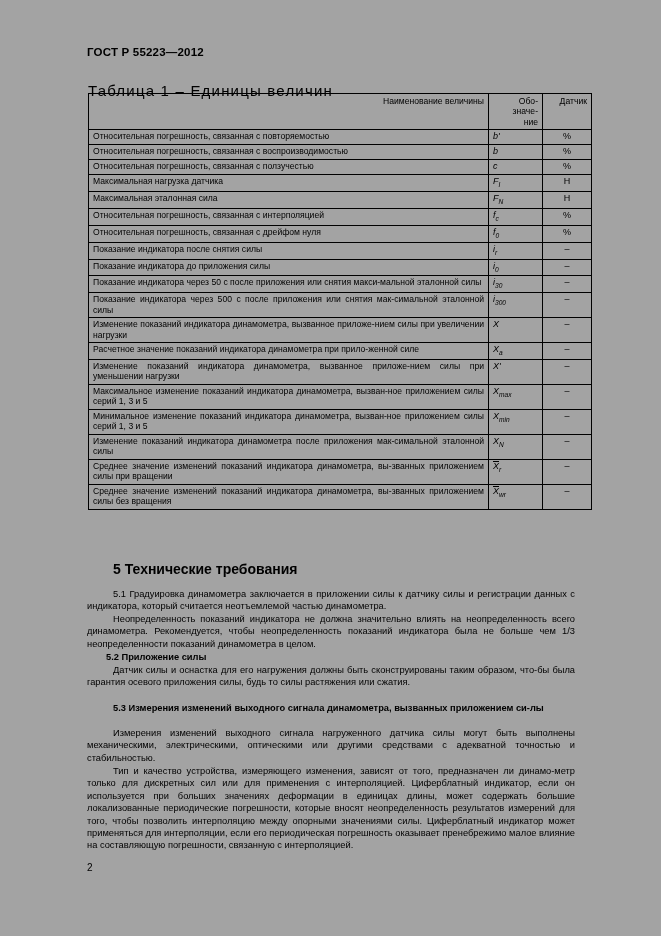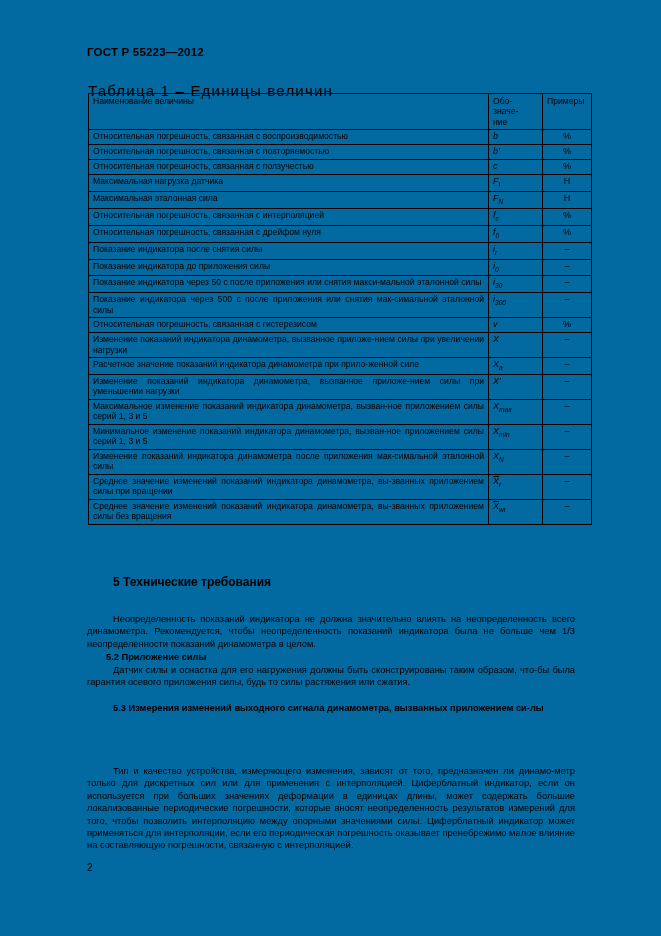--- a/index.html
+++ b/index.html
@@ -13,21 +13,21 @@
     font-family: "Liberation Sans", sans-serif;
     color: #000000;
     position: relative;
     overflow: hidden;
   }
   .page {
     position: absolute;
     left: 0; top: 0;
     width: 661px;
     height: 936px;
-    background: #0369a1;
+    background: #a3a3a3;
   }
   .doc-header {
     position: absolute;
     left: 87px;
     top: 46px;
     font-size: 11.5px;
     font-weight: bold;
     letter-spacing: 0.2px;
   }
   .table-caption {
@@ -47,21 +47,21 @@
     font-size: 8.6px;
   }
   table.units td, table.units th {
     border: 1px solid #000;
     padding: 1px 4px 2px 4px;
     vertical-align: top;
     line-height: 1.22;
     font-weight: normal;
   }
   table.units th {
-    text-align: left;
+    text-align: right;
     vertical-align: top;
     padding-top: 2px;
   }
   col.c-name { width: 400px; }
   col.c-sym  { width: 54px; }
   col.c-unit { width: 49px; }
   td.name {
     text-align: justify;
     text-align-last: left;
     hyphens: manual;
@@ -85,23 +85,22 @@
   }
   .ovl {
     display: inline-block;
     border-top: 1px solid #000;
     padding-top: 0px;
     line-height: 1.1;
   }
   .sec-heading {
     position: absolute;
     left: 113px;
-    font-size: 12px;
+    font-size: 14px;
     font-weight: bold;
-    margin-top: 14px;
   }
   .para {
     position: absolute;
     left: 87px;
     width: 488px;
     font-size: 9.3px;
     line-height: 12.4px;
     text-align: justify;
     text-align-last: left;
   }
@@ -132,32 +131,32 @@
         <col class="c-unit">
     </colgroup>
     <thead>
       <tr>
         <th rowspan="1">Наименование величины</th>
         <th>
           <span>Обо-</span><br>
           <span>значе-</span><br>
           <span>ние</span>
         </th>
-        <th>Примеры</th>
+        <th>Датчик</th>
       </tr>
     </thead>
     <tbody id="units-body">
         <tr>
+          <td class="name">Относительная погрешность, связанная с повторяемостью</td>
+          <td class="sym"><span>b</span><span>'</span></td>
+          <td class="unit">%</td>
+        </tr>
+        <tr>
           <td class="name">Относительная погрешность, связанная с воспроизводимостью</td>
           <td class="sym"><span>b</span></td>
-          <td class="unit">%</td>
-        </tr>
-        <tr>
-          <td class="name">Относительная погрешность, связанная с повторяемостью</td>
-          <td class="sym"><span>b</span><span>'</span></td>
           <td class="unit">%</td>
         </tr>
         <tr>
           <td class="name">Относительная погрешность, связанная с ползучестью</td>
           <td class="sym"><span>c</span></td>
           <td class="unit">%</td>
         </tr>
         <tr>
           <td class="name">Максимальная нагрузка датчика</td>
           <td class="sym"><span>F</span><span class="sub">I</span></td>
@@ -192,25 +191,20 @@
           <td class="name">Показание индикатора через 50 с после приложения или снятия макси-мальной эталонной силы</td>
           <td class="sym"><span>i</span><span class="sub">30</span></td>
           <td class="unit">–</td>
         </tr>
         <tr>
           <td class="name">Показание индикатора через 500 с после приложения или снятия мак-симальной эталонной силы</td>
           <td class="sym"><span>i</span><span class="sub">300</span></td>
           <td class="unit">–</td>
         </tr>
         <tr>
-          <td class="name">Относительная погрешность, связанная с гистерезисом</td>
-          <td class="sym"><span>v</span></td>
-          <td class="unit">%</td>
-        </tr>
-        <tr>
           <td class="name">Изменение показаний индикатора динамометра, вызванное приложе-нием силы при увеличении нагрузки</td>
           <td class="sym"><span>X</span></td>
           <td class="unit">–</td>
         </tr>
         <tr>
           <td class="name">Расчетное значение показаний индикатора динамометра при прило-женной силе</td>
           <td class="sym"><span>X</span><span class="sub">a</span></td>
           <td class="unit">–</td>
         </tr>
         <tr>
@@ -241,28 +235,30 @@
         <tr>
           <td class="name">Среднее значение изменений показаний индикатора динамометра, вы-званных приложением силы без вращения</td>
           <td class="sym"><span class="ovl">X</span><span class="sub">wr</span></td>
           <td class="unit">–</td>
         </tr>
       </tbody>
   </table>
 
   <div class="sec-heading" style="top:561px;">5 Технические требования</div>
 
+  <div class="para" style="top:588px;"><span class="ind"></span><span>5.1 Градуировка динамометра заключается в приложении силы к датчику силы и регистрации данных с индикатора, который считается неотъемлемой частью динамометра.</span></div>
 
   <div class="para" style="top:613px;"><span class="ind"></span><span>Неопределенность показаний индикатора не должна значительно влиять на неопределенность всего динамометра. Рекомендуется, чтобы неопределенность показаний индикатора была не больше чем 1/3 неопределенности показаний динамометра в целом.</span></div>
 
   <div class="para inline-head" style="top:651px; left:106px; width:462px;">5.2 Приложение силы</div>
 
   <div class="para" style="top:664px;"><span class="ind"></span><span>Датчик силы и оснастка для его нагружения должны быть сконструированы таким образом, что-бы была гарантия осевого приложения силы, будь то силы растяжения или сжатия.</span></div>
 
 
   <div class="para inline-head" style="top:702px; left:113px; width:462px; text-align:justify;">5.3 Измерения изменений выходного сигнала динамометра, вызванных приложением си-лы</div>
 
+  <div class="para" style="top:727px;"><span class="ind"></span><span>Измерения изменений выходного сигнала нагруженного датчика силы могут быть выполнены механическими, электрическими, оптическими или другими средствами с адекватной точностью и стабильностью.</span></div>
 
   <div class="para" style="top:765px;"><span class="ind"></span><span>Тип и качество устройства, измеряющего изменения, зависят от того, предназначен ли динамо-метр только для дискретных сил или для применения с интерполяцией. Циферблатный индикатор, если он используется при больших значениях деформации в единицах длины, может содержать большие локализованные периодические погрешности, которые вносят неопределенность результатов измерений для того, чтобы позволить интерполяцию между опорными значениями силы. Циферблатный индикатор может применяться для интерполяции, если его периодическая погрешность оказывает пренебрежимо малое влияние на составляющую погрешности, связанную с интерполяцией.</span></div>
 
   <div class="page-num">2</div>
 
 </div>
 
 </body></html>

